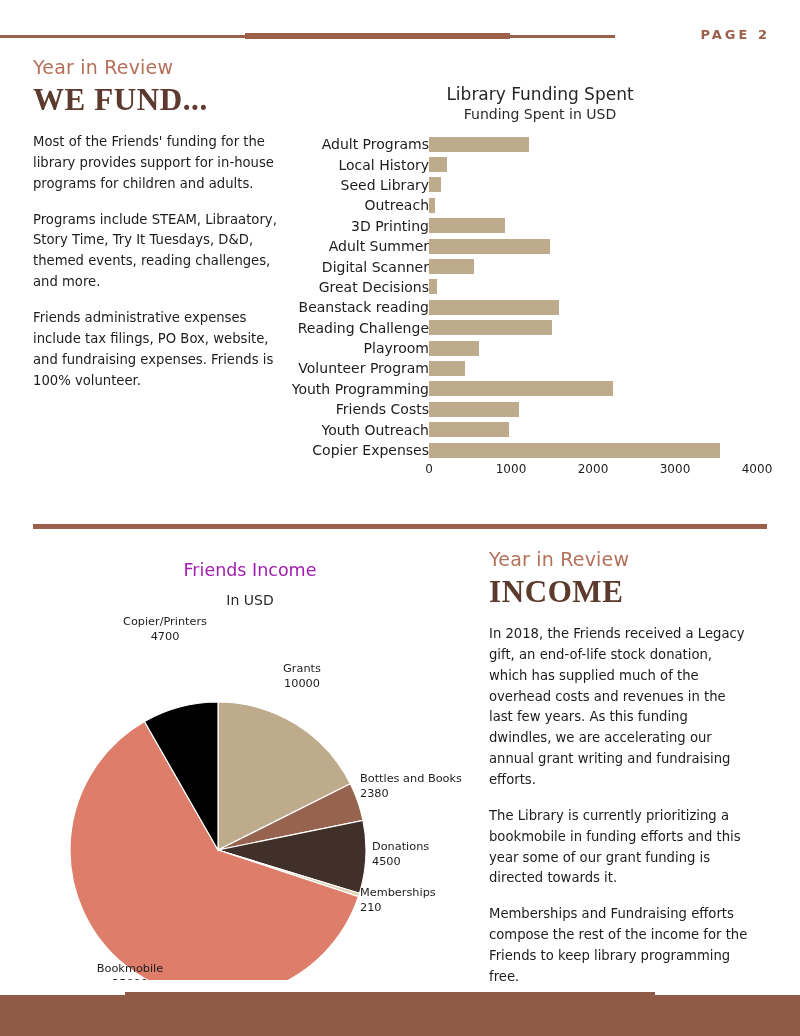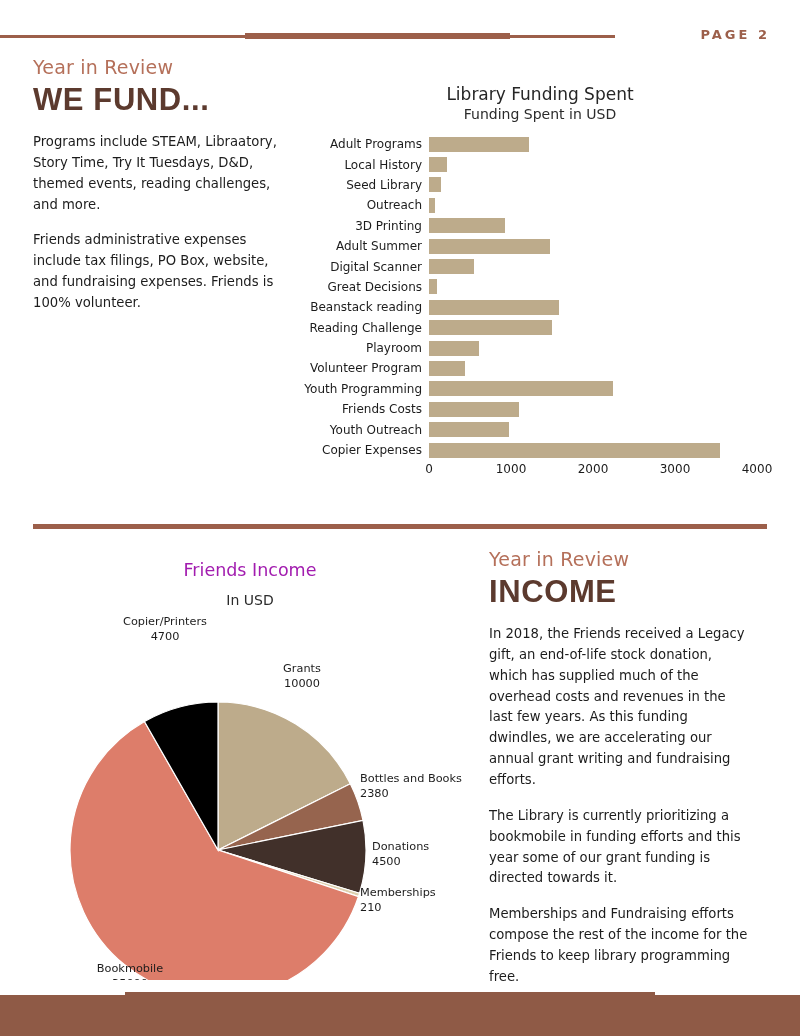--- a/index.html
+++ b/index.html
@@ -50,21 +50,21 @@
     color: #b5705a;
     font-family: "DejaVu Sans", sans-serif;
     font-weight: 400;
     letter-spacing: .2px;
   }
   .bigtitle {
     font-size: 31px;
     font-weight: 700;
     color: #5c3a2e;
     letter-spacing: .6px;
-    font-family: Liberation Sans, sans-serif;
+    font-family: Liberation Serif, serif;
     margin-top: 4px;
   }
 
   
   .col-left-top {
     position: absolute;
     left: 33px; top: 56px;
     width: 255px;
   }
   .body-copy p {
@@ -102,23 +102,22 @@
   }
   .bar-row {
     height: 20.4px;
     display: flex;
     align-items: center;
     position: relative;
   }
   .bar-label {
     position: absolute;
     right: 100%;
-    margin-right: 7px;
     white-space: nowrap;
-    font-size: 12px;
+    font-size: 14px;
     color: #1c1c1c;
     font-family: "DejaVu Sans", sans-serif;
   }
   .bar-fill {
     height: 15px;
     background: #bdab8b;
   }
   .bar-axis {
     position: relative;
     margin-left: 129px;
@@ -195,20 +194,21 @@
 <div class="page">
 
   <div class="hdr-rule-thin"></div>
   <div class="hdr-rule-thick"></div>
   <div class="page-num">PAGE 2</div>
 
   <div class="col-left-top">
     <div class="eyebrow">Year in Review</div>
     <div class="bigtitle">WE FUND...</div>
     <div class="body-copy">
+      <p>Most of the Friends' funding for the library provides support for in-house programs for children and adults.</p>
       <p>Programs include STEAM, Libraatory, Story Time, Try It Tuesdays, D&amp;D, themed events, reading challenges, and more.</p>
       <p>Friends administrative expenses include tax filings, PO Box, website, and fundraising expenses. Friends is 100% volunteer.</p>
     </div>
   </div>
 
   <div class="barchart-wrap">
     <div class="chart-title">Library Funding Spent</div>
     <div class="chart-subtitle">Funding Spent in USD</div>
     <div class="bars" id="bars">
         <div class="bar-row">

